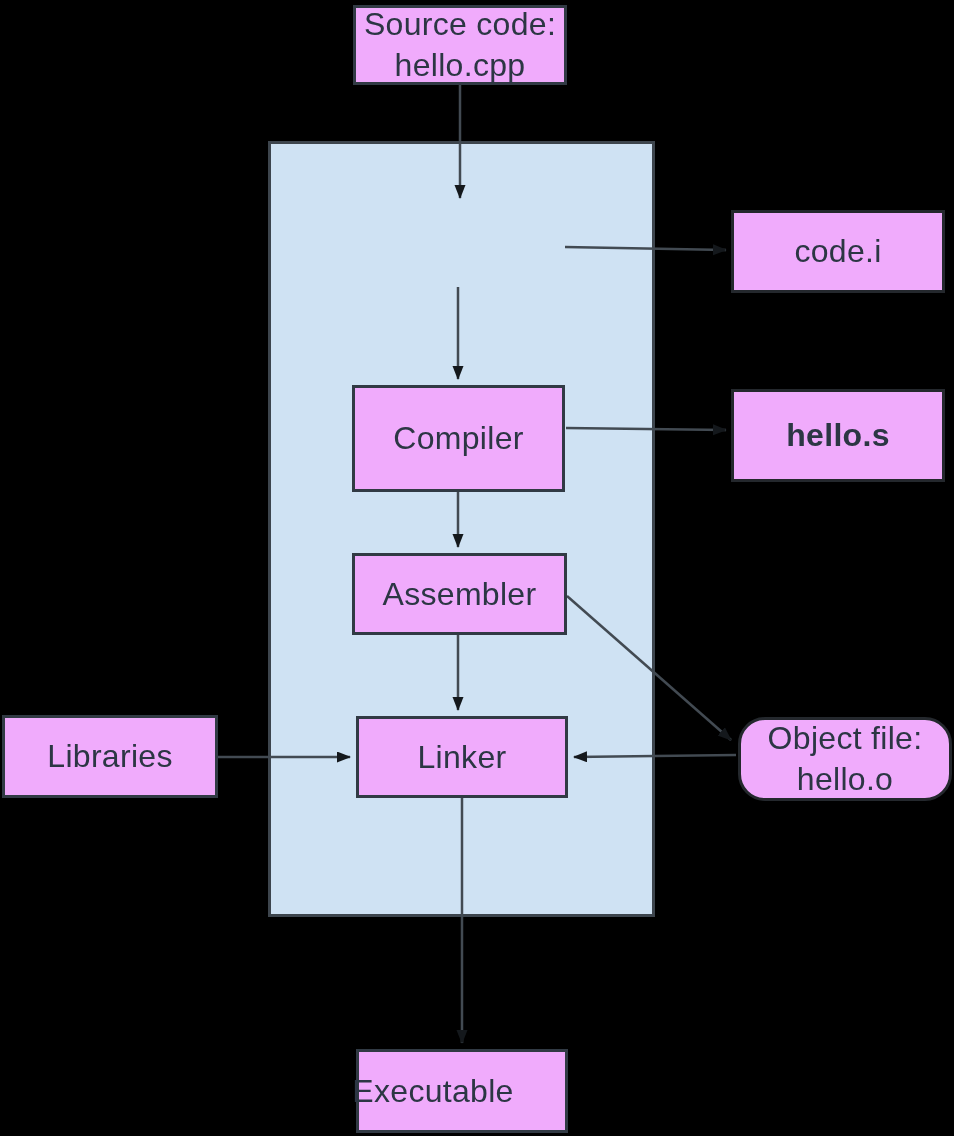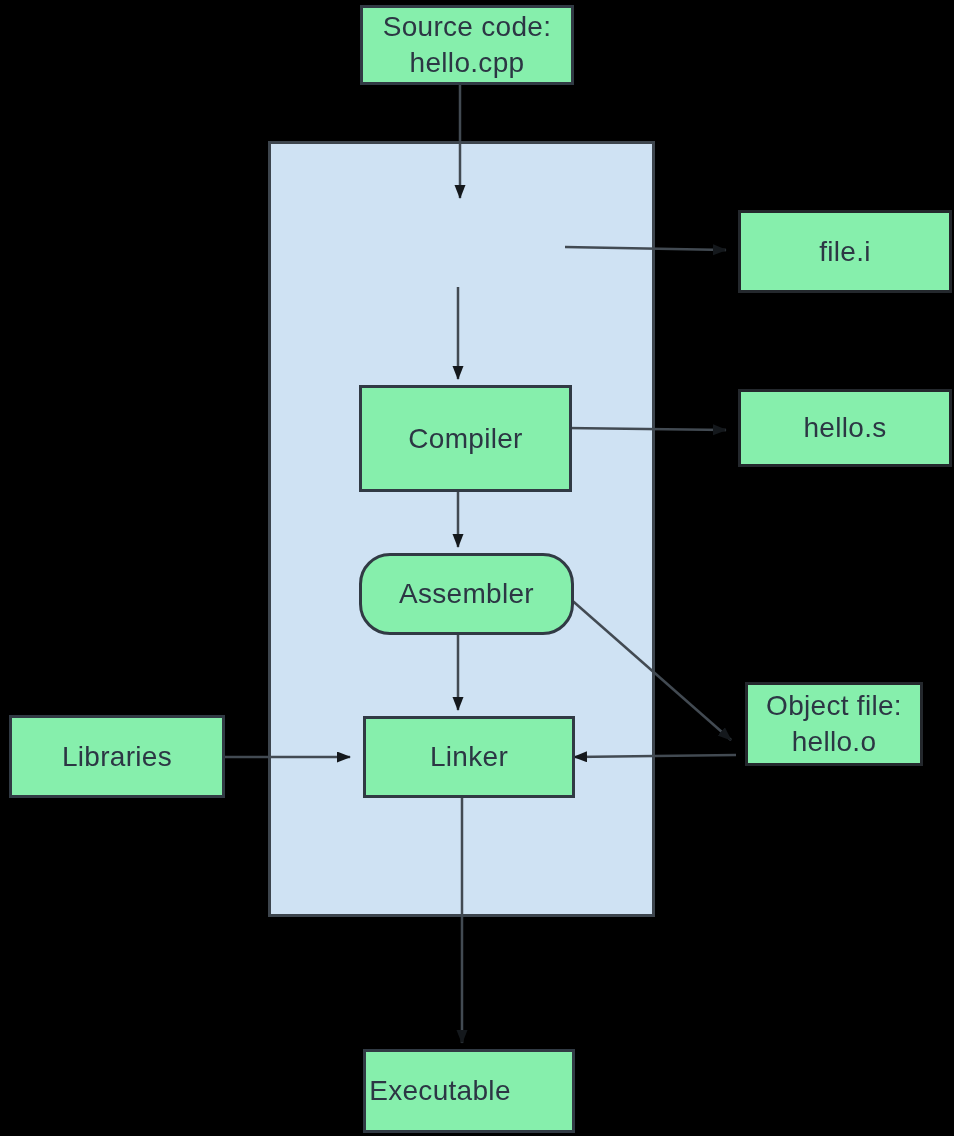--- a/index.html
+++ b/index.html
@@ -6,24 +6,24 @@
   .stage {
     position:relative; width:954px; height:1136px; background:#000000;
     font-family:"Liberation Sans", sans-serif; overflow:hidden;
   }
   .container-box {
     position:absolute; left:268px; top:141px; width:387px; height:776px;
     background:#cfe2f3; border:3px solid #3d454d; box-sizing:border-box; z-index:1;
   }
   svg.edge-layer { position:absolute; left:0; top:0; z-index:5; }
   .node {
-    position:absolute; background:#86efac; border:3px solid #313a44;
+    position:absolute; background:#f0abfc; border:3px solid #313a44;
     box-sizing:border-box; display:flex; align-items:center; justify-content:center;
-    color:#2c3644; font-size:28px; letter-spacing:0.3px; text-align:center;
-    line-height:1.28; z-index:10;margin-left:7px;
+    color:#2c3644; font-size:32px; letter-spacing:0.3px; text-align:center;
+    line-height:1.28; z-index:10;
   }
   .node .lbl { white-space:pre-line; }
   .node.file { border-color:#24282d; }
   .node.executable { padding-right:58px;align-items:center; }
 </style>
 </head>
 <body>
 
 <div class="stage">
 
@@ -49,36 +49,36 @@
     </g>
   </svg>
 
   <div class="node" style="left:353px; top:5px; width:214px; height:80px;">
     <span class="lbl">Source code:
 hello.cpp</span>
   </div>
 
 
   <div class="node file" style="left:731px; top:210px; width:214px; height:83px;">
-    <span class="lbl">file.i</span>
+    <span class="lbl">code.i</span>
   </div>
 
   <div class="node" style="left:352px; top:385px; width:213px; height:107px;">
     <span class="lbl">Compiler</span>
   </div>
 
-  <div class="node file" style="left:731px; top:389px; width:214px; height:78px;">
+  <div class="node file" style="left:731px; top:389px; width:214px; height:93px;font-weight:bold;">
     <span class="lbl">hello.s</span>
   </div>
 
-  <div class="node" style="left:352px; top:553px; width:215px; height:82px;border-radius:31px;">
+  <div class="node" style="left:352px; top:553px; width:215px; height:82px;">
     <span class="lbl">Assembler</span>
   </div>
 
-  <div class="node file" style="left:738px; top:682px; width:178px; height:84px;">
+  <div class="node file" style="left:738px; top:717px; width:214px; height:84px;border-radius:27px;">
     <span class="lbl">Object file:
 hello.o</span>
   </div>
 
   <div class="node" style="left:356px; top:716px; width:212px; height:82px;">
     <span class="lbl">Linker</span>
   </div>
 
   <div class="node" style="left:2px; top:715px; width:216px; height:83px;">
     <span class="lbl">Libraries</span>

